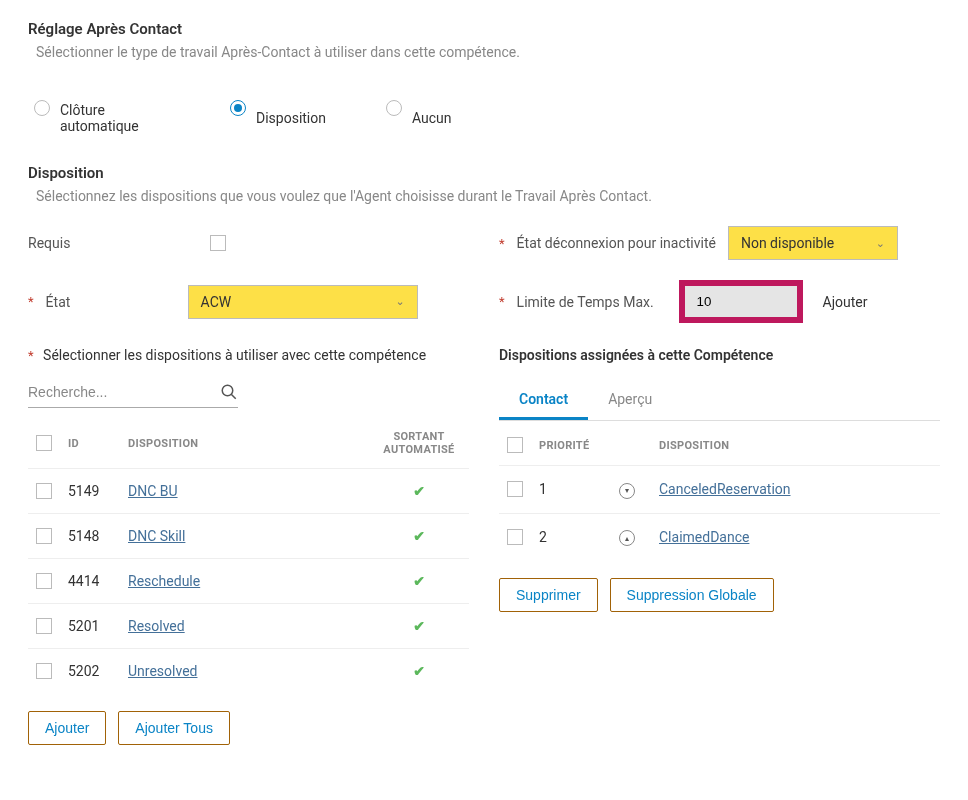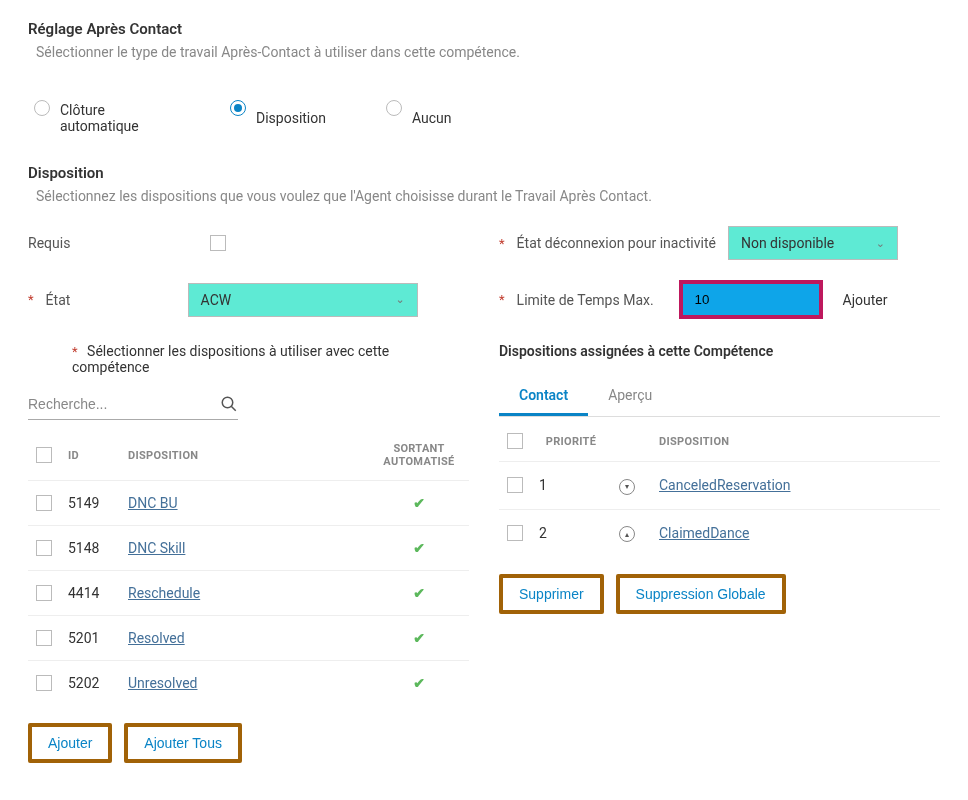--- a/index.html
+++ b/index.html
@@ -10,51 +10,51 @@
 .radio-option { display: flex; align-items: center; gap: 10px; }
 .radio { width: 16px; height: 16px; border: 1px solid #bbb; border-radius: 50%; display: flex; align-items: center; justify-content: center; flex-shrink: 0; cursor: pointer; }
 .radio.selected { border-color: #0a84c6; }
 .radio.selected::after { content: ""; width: 8px; height: 8px; background: #0a84c6; border-radius: 50%; }
 .radio-label { color: #333; font-size: 14px; max-width: 110px; margin-top: 20px; }
 .form-row { display: flex; gap: 30px; margin-bottom: 20px; }
 .form-left, .form-right { flex: 1; display: flex; align-items: center; gap: 12px; }
 .req-star { color: #c0392b; font-size: 13px; }
 .field-label { color: #555; font-size: 14px; min-width: 130px; }
 .checkbox { width: 16px; height: 16px; border: 1px solid #bbb; background: #fff; cursor: pointer; flex-shrink: 0; }
-.select-box { display: flex; align-items: center; justify-content: space-between; border: 1px solid #bbb; padding: 8px 12px; background: #5eead4; cursor: pointer; }
+.select-box { display: flex; align-items: center; justify-content: space-between; border: 1px solid #bbb; padding: 8px 12px; background: #fde047; cursor: pointer; }
 .select-box.wide { width: 230px; }
 .select-box.narrow { width: 170px; }
 .select-text { color: #333; }
 .chevron { font-size: 11px; color: #777; }
-.text-input { border: 4px solid #be185d; padding: 8px 12px; width: 144px; background: #0ea5e9; }
+.text-input { border: 6px solid #be185d; padding: 8px 12px; width: 124px; background: #e5e5e5; }
 .suffix { color: #333; margin-left: 8px; }
 .two-col { display: flex; gap: 30px; margin-top: 24px; }
 .col { flex: 1; }
-.col-title { font-size: 14px; color: #333; font-weight: 400; margin-bottom: 12px; margin-left: 44px; }
+.col-title { font-size: 14px; color: #333; font-weight: 400; margin-bottom: 12px; }
 .col-title .req-star { margin-right: 6px; }
 .assigned-title { font-weight: 600; color: #333; margin-bottom: 18px; }
 .search-wrap { display: flex; align-items: center; border-bottom: 1px solid #aaa; width: 210px; padding: 8px 0 6px; margin-bottom: 10px; }
 .search-input { border: none; outline: none; flex: 1; font-size: 14px; color: #555; background: transparent; }
 .search-input::placeholder { color: #888; }
 .search-icon-svg { width: 18px; height: 18px; }
 .tabs { display: flex; border-bottom: 1px solid #ddd; margin-bottom: 4px; }
 .tab { padding: 10px 20px; cursor: pointer; color: #888; font-size: 14px; }
 .tab.active { color: #0a84c6; border-bottom: 3px solid #0a84c6; font-weight: 600; }
 table { width: 100%; border-collapse: collapse; }
 th { text-align: left; font-size: 11px; font-weight: 700; color: #888; padding: 12px 8px; letter-spacing: 0.3px; }
 td { padding: 14px 8px; border-top: 1px solid #eee; font-size: 14px; color: #333; vertical-align: middle; }
 .link { color: #447099; text-decoration: underline; font-size: 14px; cursor: pointer; }
 .check-icon { color: #5cb85c; font-weight: bold; }
 .btn-row { display: flex; gap: 12px; margin-top: 18px; }
-.btn { border: 4px solid #a16207; background: #fff; color: #0a84c6; padding: 8px 16px; font-size: 14px; cursor: pointer; border-radius: 2px; }
+.btn { border: 1px solid #a16207; background: #fff; color: #0a84c6; padding: 8px 16px; font-size: 14px; cursor: pointer; border-radius: 2px; }
 .priority-icon { width: 16px; height: 16px; border: 1px solid #888; border-radius: 50%; display: inline-flex; align-items: center; justify-content: center; font-size: 8px; color: #555; cursor: pointer; }
 .col-id { width: 60px; }
 .col-cb { width: 30px; }
 .col-auto { width: 100px; text-align: center; }
-.col-prio { width: 80px; text-align: center; }
+.col-prio { width: 80px; }
 .col-prio-icon { width: 40px; }
 </style>
 </head>
 <body>
 
 <div>
   <div class="section-title">Réglage Après Contact</div>
   <div class="section-desc">Sélectionner le type de travail Après-Contact à utiliser dans cette compétence.</div>
   <div class="radio-row">
     <div class="radio-option">

